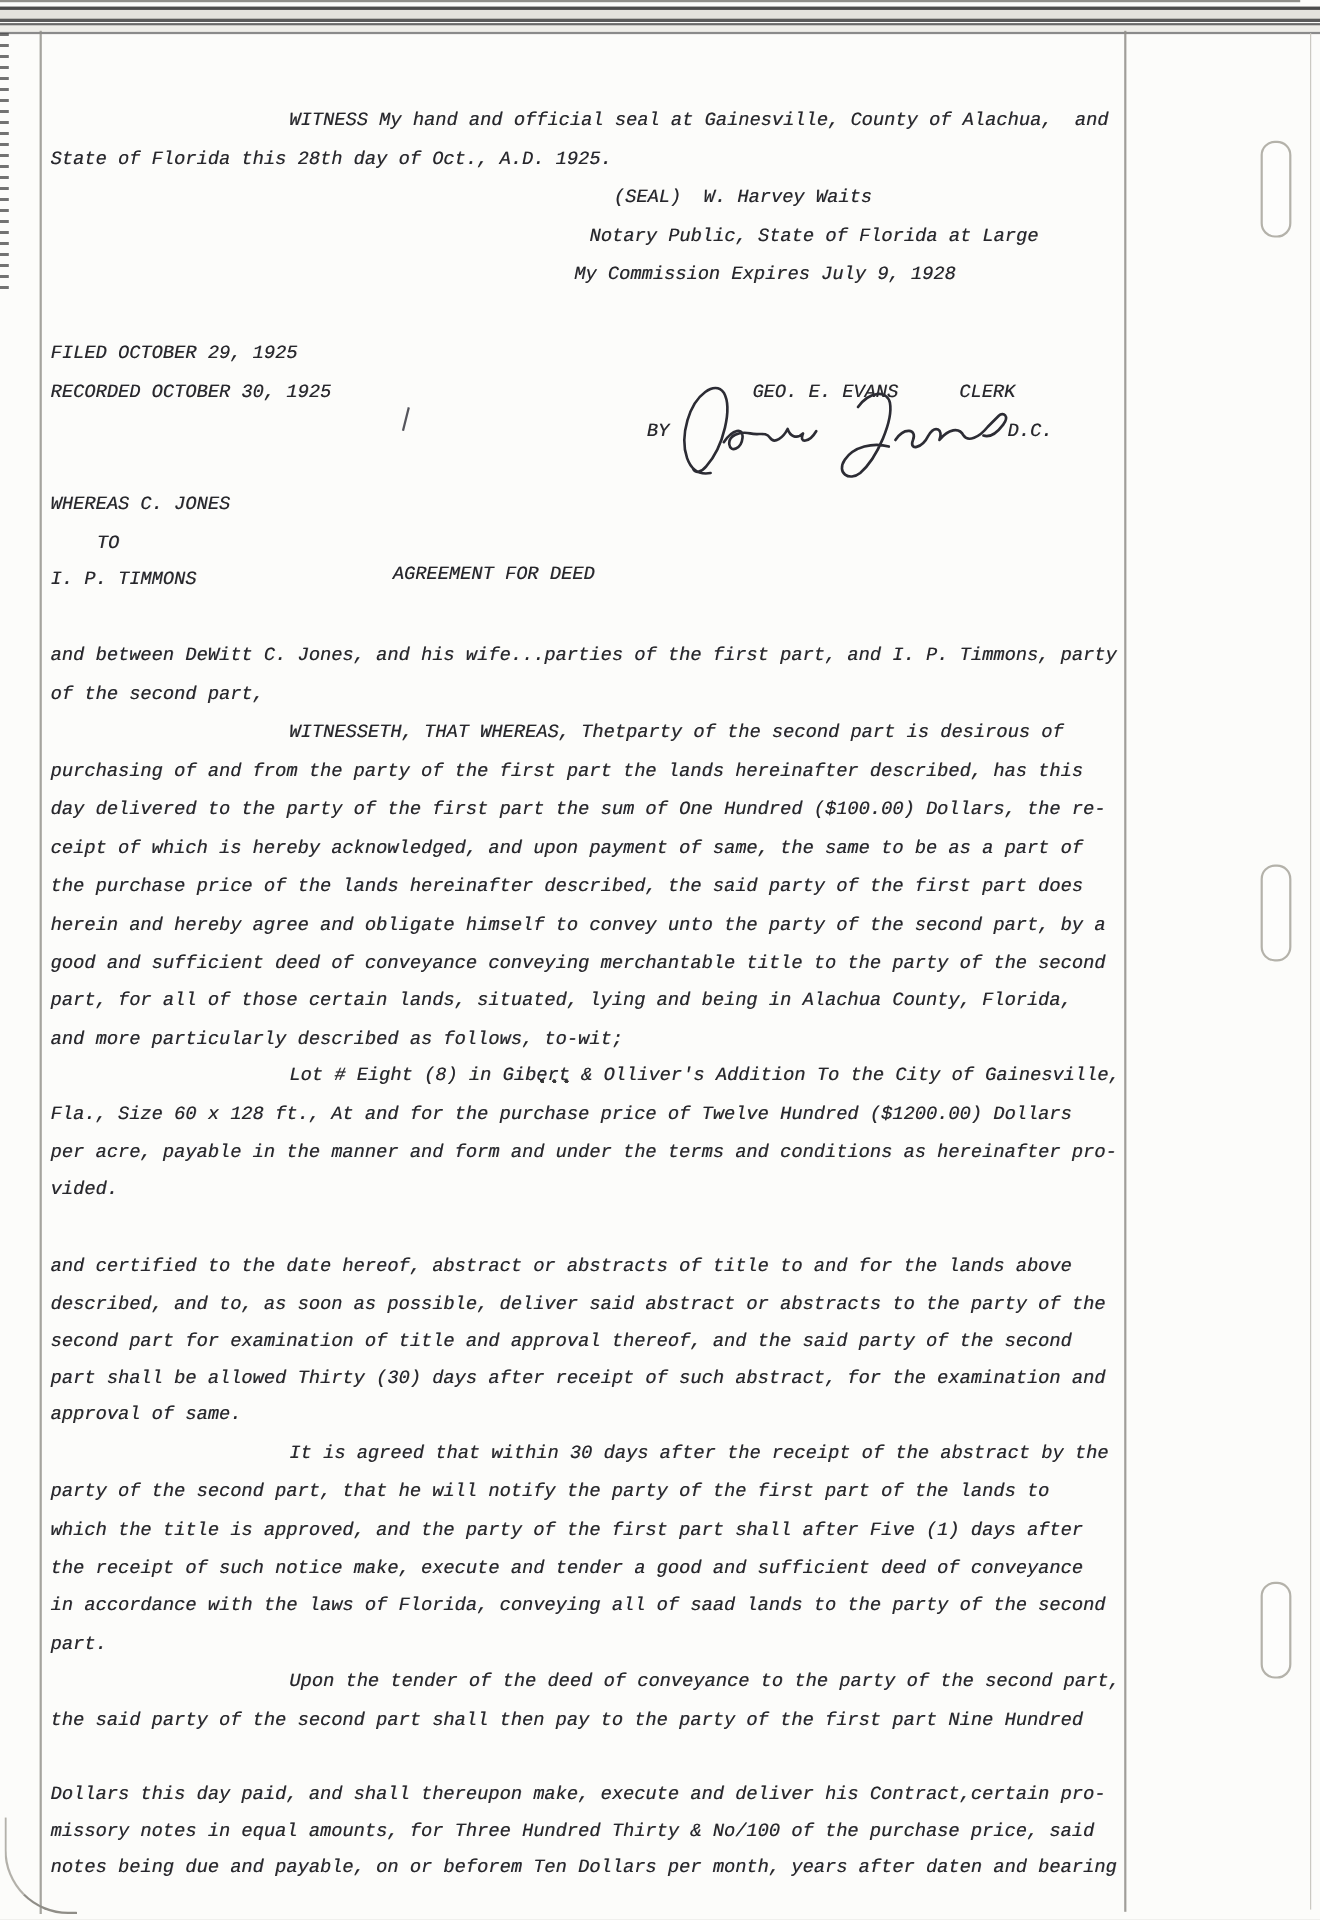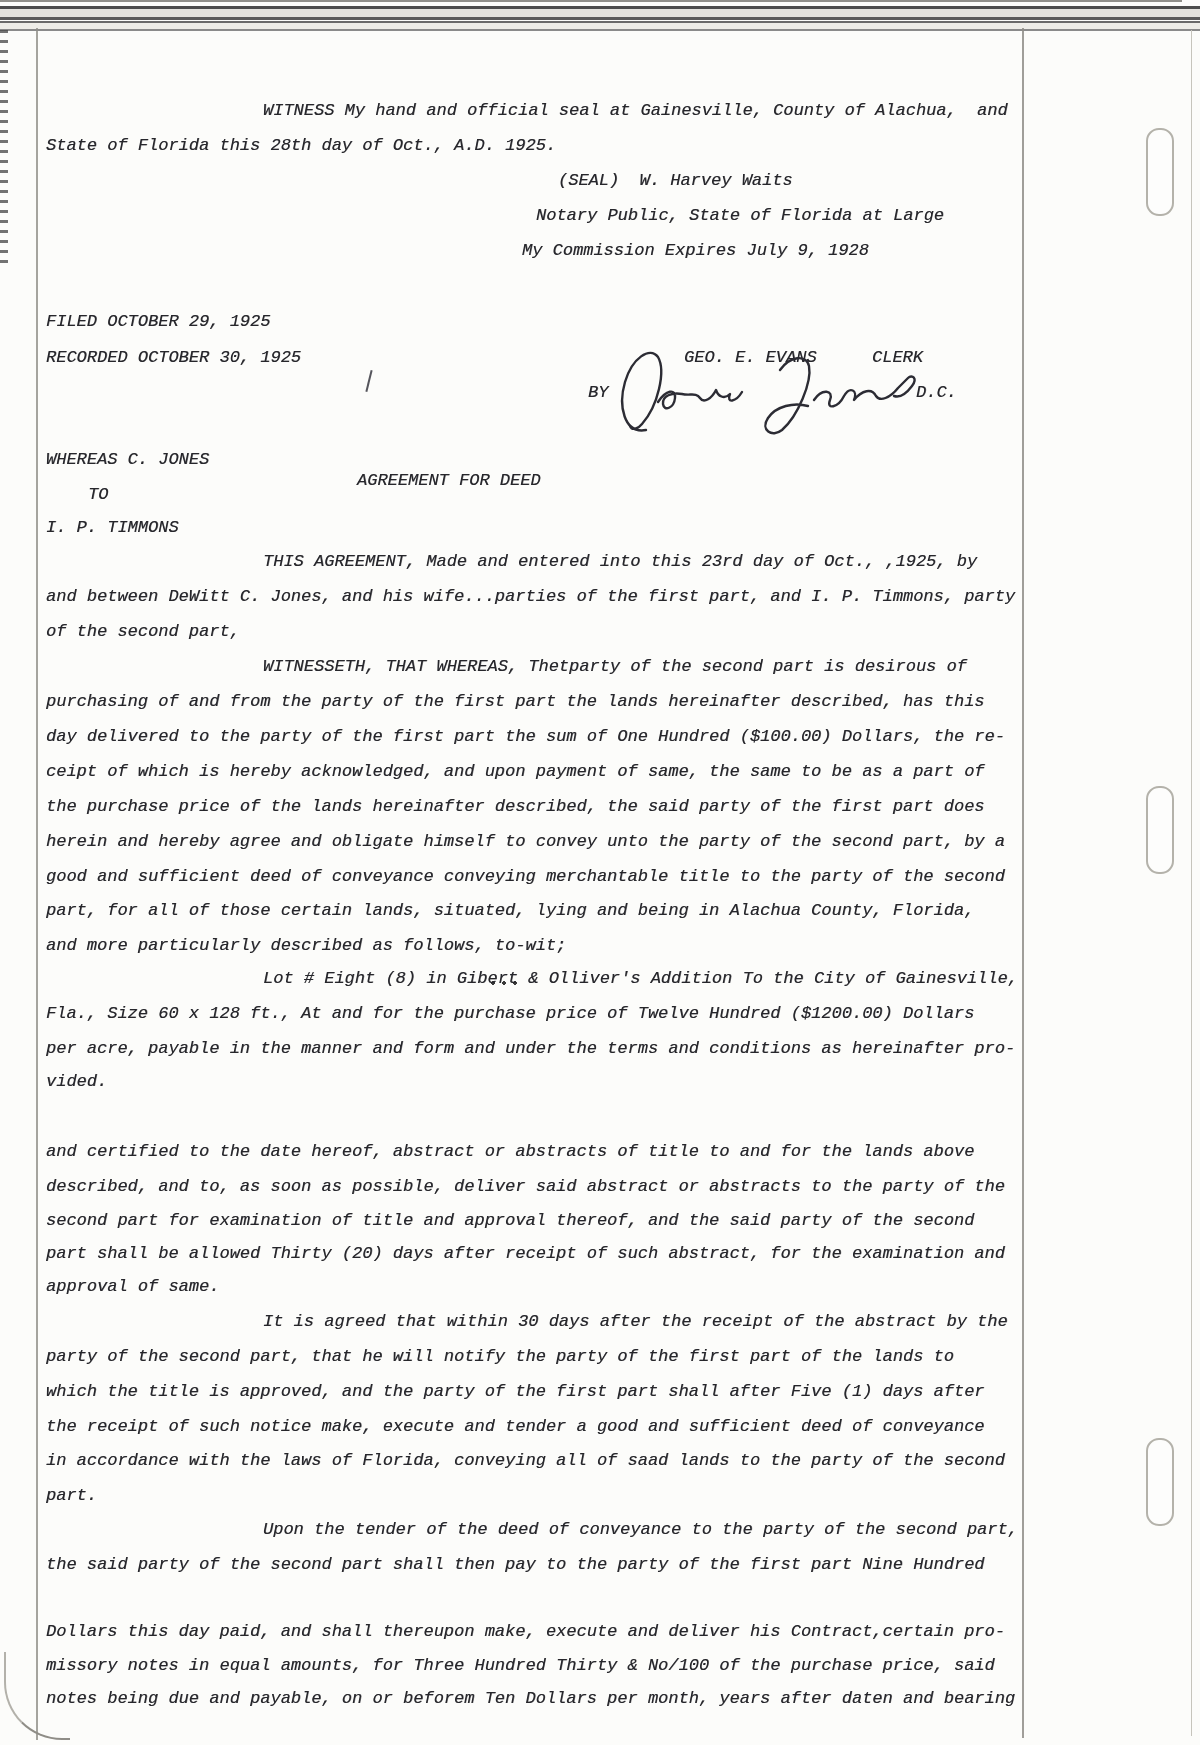--- a/index.html
+++ b/index.html
@@ -73,43 +73,42 @@
       <path d="M34,92 C12,96 6,68 13,44 C20,20 38,8 46,19 C54,33 46,68 30,86 C26,91 20,93 18,88"></path>
       <path d="M46,64 C54,52 64,50 63,60 C62,70 52,74 51,66 C50,58 60,54 70,56 C78,58 84,54 88,60 C92,66 100,60 104,52 C106,58 112,62 118,56 C114,66 124,64 130,54"></path>
       <path d="M168,32 C178,18 194,16 197,28 C200,44 186,78 170,92 C160,100 148,92 156,80 C164,68 182,64 196,68"></path>
       <path d="M202,62 C210,50 222,52 218,62 C214,72 226,70 232,58 C238,48 246,52 242,62 C250,52 260,50 264,58 C268,64 278,60 286,50 L296,40 C300,36 306,40 300,48 C294,56 288,60 282,58"></path>
     </g>
   </svg>
   <div class="ln" style="left:916px;top:382px">D.C.</div>
 
   <div class="ln" style="left:46px;top:449px">WHEREAS C. JONES</div>
   <div class="ln" style="left:88px;top:484px">TO</div>
-  <div class="ln" style="left:357px;top:470px">AGREEMENT FOR DEED</div>
+  <div class="ln" style="left:357px;top:512px">AGREEMENT FOR DEED</div>
   <div class="ln" style="left:46px;top:517px">I. P. TIMMONS</div>
 
-  <div class="ln" style="left:263px;top:551px">THIS AGREEMENT, Made and entered into this 23rd day of Oct., ,1925, by</div>
   <div class="ln" style="left:46px;top:586px">and between DeWitt C. Jones, and his wife...parties of the first part, and I. P. Timmons, party</div>
   <div class="ln" style="left:46px;top:621px">of the second part,</div>
   <div class="ln" style="left:263px;top:656px">WITNESSETH, THAT WHEREAS, Thetparty of the second part is desirous of</div>
   <div class="ln" style="left:46px;top:691px">purchasing of and from the party of the first part the lands hereinafter described, has this</div>
   <div class="ln" style="left:46px;top:726px">day delivered to the party of the first part the sum of One Hundred ($100.00) Dollars, the re-</div>
   <div class="ln" style="left:46px;top:761px">ceipt of which is hereby acknowledged, and upon payment of same, the same to be as a part of</div>
   <div class="ln" style="left:46px;top:796px">the purchase price of the lands hereinafter described, the said party of the first part does</div>
   <div class="ln" style="left:46px;top:831px">herein and hereby agree and obligate himself to convey unto the party of the second part, by a</div>
   <div class="ln" style="left:46px;top:866px">good and sufficient deed of conveyance conveying merchantable title to the party of the second</div>
   <div class="ln" style="left:46px;top:900px">part, for all of those certain lands, situated, lying and being in Alachua County, Florida,</div>
   <div class="ln" style="left:46px;top:935px">and more particularly described as follows, to-wit;</div>
   <div class="ln" style="left:263px;top:968px">Lot # Eight (8) in Gibert &amp; Olliver's Addition To the City of Gainesville,</div>
   <div class="ln" style="left:46px;top:1003px">Fla., Size 60 x 128 ft., At and for the purchase price of Twelve Hundred ($1200.00) Dollars</div>
   <div class="ln" style="left:46px;top:1038px">per acre, payable in the manner and form and under the terms and conditions as hereinafter pro-</div>
   <div class="ln" style="left:46px;top:1071px">vided.</div>
   <div class="ln" style="left:46px;top:1141px">and certified to the date hereof, abstract or abstracts of title to and for the lands above</div>
   <div class="ln" style="left:46px;top:1176px">described, and to, as soon as possible, deliver said abstract or abstracts to the party of the</div>
   <div class="ln" style="left:46px;top:1210px">second part for examination of title and approval thereof, and the said party of the second</div>
-  <div class="ln" style="left:46px;top:1243px">part shall be allowed Thirty (20) days after receipt of such abstract, for the examination and</div>
+  <div class="ln" style="left:46px;top:1243px">part shall be allowed Thirty (30) days after receipt of such abstract, for the examination and</div>
   <div class="ln" style="left:46px;top:1276px">approval of same.</div>
   <div class="ln" style="left:263px;top:1311px">It is agreed that within 30 days after the receipt of the abstract by the</div>
   <div class="ln" style="left:46px;top:1346px">party of the second part, that he will notify the party of the first part of the lands to</div>
   <div class="ln" style="left:46px;top:1381px">which the title is approved, and the party of the first part shall after Five (1) days after</div>
   <div class="ln" style="left:46px;top:1416px">the receipt of such notice make, execute and tender a good and sufficient deed of conveyance</div>
   <div class="ln" style="left:46px;top:1450px">in accordance with the laws of Florida, conveying all of saad lands to the party of the second</div>
   <div class="ln" style="left:46px;top:1485px">part.</div>
   <div class="ln" style="left:263px;top:1519px">Upon the tender of the deed of conveyance to the party of the second part,</div>
   <div class="ln" style="left:46px;top:1554px">the said party of the second part shall then pay to the party of the first part Nine Hundred</div>
   <div class="ln" style="left:46px;top:1621px">Dollars this day paid, and shall thereupon make, execute and deliver his Contract,certain pro-</div>

